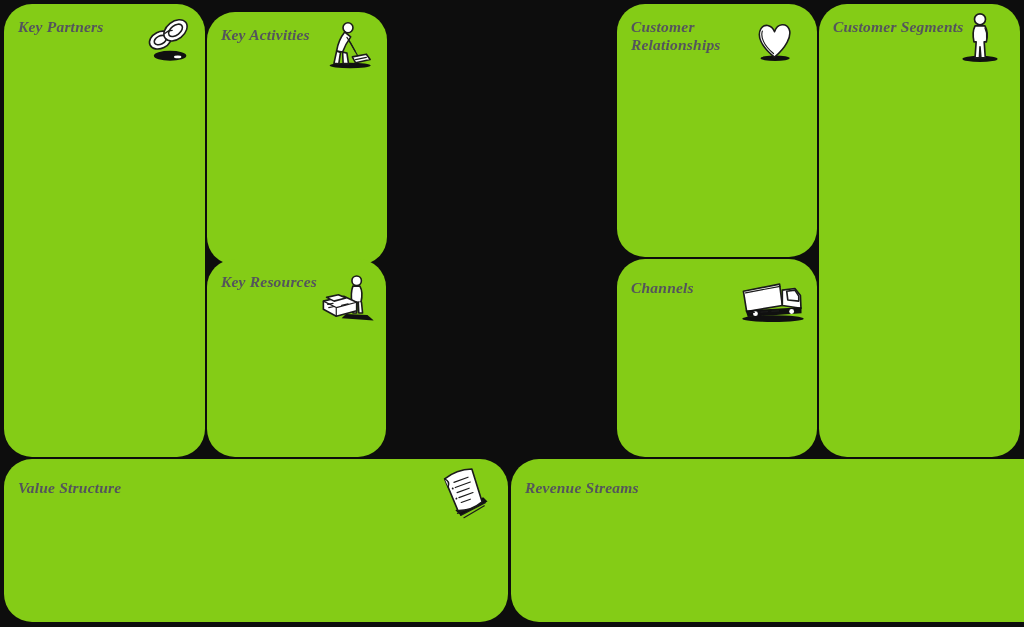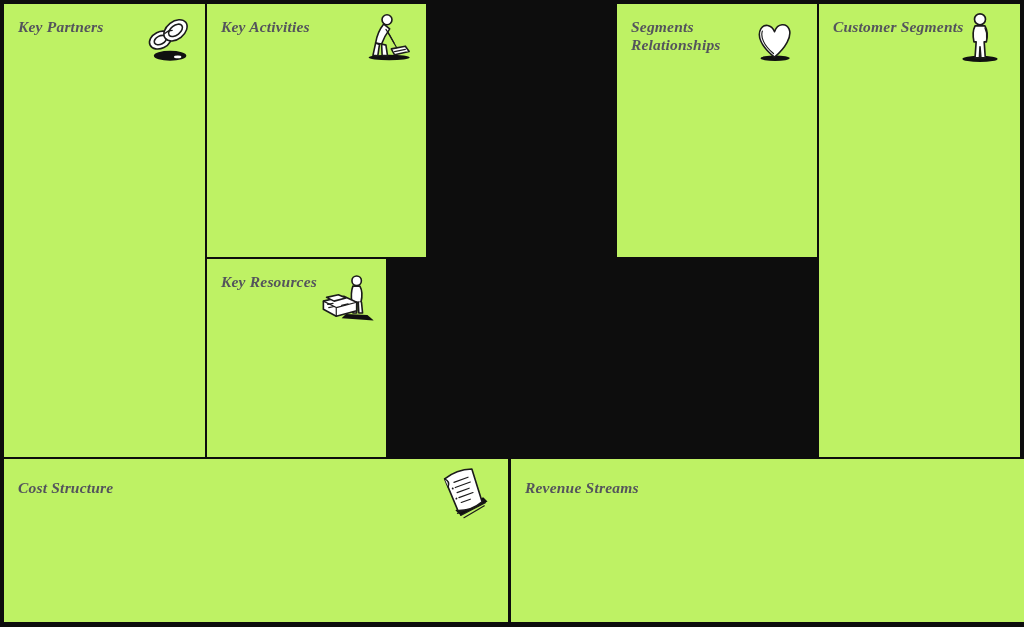--- a/index.html
+++ b/index.html
@@ -5,42 +5,43 @@
   html,body{margin:0;padding:0;background:#e8e8e8;}
   .canvas{
     position:relative;
     width:1024px;height:627px;
     background:#0d0d0d;
     font-family:"Liberation Serif","DejaVu Serif",serif;
     overflow:hidden;
   }
   .cell{
     position:absolute;
-    background:#bef264;
+    background:#84cc16;
     box-sizing:border-box;
+    border-radius:28px;
   }
   .cell-label{
     position:absolute;
     left:14px;top:14px;
     max-width:132px;
     font-size:15.5px;
     line-height:1.18;
     font-weight:bold;
     font-style:italic;
     color:#54545c;
     letter-spacing:.2px;
   }
   .cell-label.lower{top:20px;}
   .icon{
     position:absolute;
     display:block;
   }
   
   #cell-key-partners          {left:4px;  top:4px;   width:201px; height:453px;}
-  #cell-key-activities        {left:207px;top:4px;   width:219px; height:253px;text-align:right;}
+  #cell-key-activities        {left:207px;top:12px;   width:180px; height:253px;text-align:right;}
   #cell-key-resources         {left:207px;top:259px; width:179px; height:198px;}
   #cell-value-proposition     {left:412px;top:4px;   width:203px; height:453px;}
   #cell-customer-relationships{left:617px;top:4px;   width:200px; height:253px;}
   #cell-channels              {left:617px;top:259px; width:200px; height:198px;}
   #cell-customer-segments     {left:819px;top:4px;   width:201px; height:453px;}
   #cell-cost-structure        {left:4px;  top:459px; width:504px; height:163px;}
   #cell-revenue-streams       {left:511px;top:459px; width:596px; height:163px;}
   
   #icon-rings    {right:10px; top:9px;  width:52px;height:52px;}
   #icon-worker   {right:12px; top:5px;  width:54px;height:56px;}
@@ -91,21 +92,21 @@
         <path class="ink" d="M22 12 C18 17 15.5 23 14.5 29.5 L20 30.5 C22 25 25 20 27.5 16.5 Z"></path>
         <path class="ink-thin" d="M24 17 C27 21 29.5 25.5 31.5 29.5" stroke-width="1.5"></path>
         <path class="ink" d="M14.5 29.5 L12 41 L16.5 41.5 L18 31 Z"></path>
         <path class="ink" d="M20 30.5 L20.5 41 L25.5 41.5 L24 31.5 Z"></path>
       </svg>
     </span>
   </div>
 
 
   <div class="cell" id="cell-customer-relationships">
-    <div class="cell-label">Segments Relationships</div>
+    <div class="cell-label">Customer Relationships</div>
     <span class="icon" id="icon-heart">
       <svg viewBox="0 0 48 48">
         <ellipse class="solid" cx="25" cy="41.5" rx="14" ry="2.6"></ellipse>
         <path class="ink" d="M24.5 40.5 C11 30 7.5 19.5 11.5 13 C14.5 8.2 21.5 9 24.5 16 C27.5 7.5 36 7.8 38.5 13.5 C41.5 20.5 35 31.5 24.5 40.5 Z" stroke-width="1.7"></path>
         <path class="ink-thin" d="M23.5 37 C14 29 11 21 12.8 15.5"></path>
       </svg>
     </span>
   </div>
 
   <div class="cell" id="cell-customer-segments">
@@ -129,23 +130,39 @@
         <path class="ink" d="M32.5 13 C31 17 30.8 23 31.5 28 L40 28 C41.2 23 41 16.5 39 13 Z"></path>
         <path class="ink" d="M32.5 28 L32.5 38 L36 38 L36 29 M37.5 28 L38 38 L41.5 38 L40.5 28"></path>
         <path class="ink" d="M5 27 L24 22.5 L36 28 L36 36 L17 41 L5 34.5 Z"></path>
         <path class="ink-thin" d="M5 27 L17 33 L36 28 M17 33 L17 41" stroke-width="1.4"></path>
         <path class="ink" d="M8 23.5 L19 21 L26 24 L15 27 Z" stroke-width="1.3"></path>
         <path class="ink-thin" d="M9 30 l5 -1 M10 33 l5 -1 M22 31 l6 -1.5"></path>
       </svg>
     </span>
   </div>
 
+  <div class="cell" id="cell-channels">
+    <div class="cell-label lower">Channels</div>
+    <span class="icon" id="icon-truck">
+      <svg viewBox="0 0 62 48">
+        <ellipse class="solid" cx="31" cy="41" rx="28" ry="3"></ellipse>
+        <path class="ink" d="M4 16 L37 9.5 L39.5 29 L7 34.5 Z"></path>
+        <path class="ink-thin" d="M6 17.5 L37.5 11.5"></path>
+        <path class="ink" d="M39.5 15 L51 13.5 L56 20 L56.5 31.5 L39.5 29 Z"></path>
+        <path class="ink" d="M43.5 16 L51 15 L54.5 20.5 L54.5 25 L44.5 24 Z" stroke-width="1.2"></path>
+        <path class="solid" d="M6 33.5 L57 30.5 L57 36 L8 39.5 Z"></path>
+        <circle cx="15" cy="36.5" r="2.2" fill="#ffffff"></circle>
+        <circle cx="48" cy="34.5" r="2.2" fill="#ffffff"></circle>
+        <path class="ink-thin" d="M10 35.5 l4 -.3 M20 35 l6 -.4 M30 34.4 l6 -.4" stroke="#ffffff"></path>
+      </svg>
+    </span>
+  </div>
 
   <div class="cell" id="cell-cost-structure">
-    <div class="cell-label lower">Cost Structure</div>
+    <div class="cell-label lower">Value Structure</div>
     <span class="icon" id="icon-document">
       <svg viewBox="0 0 54 56">
         <path class="solid" d="M18 44 l26 -12 l4 4 l-25 13 z"></path>
         <path class="ink-thin" d="M20 47 l24 -12 M23 49 l23 -12 M26 51 l19 -11" stroke-width="2"></path>
         <g transform="rotate(-20 27 26)">
           <path class="ink" d="M13 9 Q26 4.5 40 9 L38.5 41 Q26 45.5 14.5 41 Z"></path>
           <path class="ink" d="M13 9 Q17 13 13.5 17" stroke-width="1.2"></path>
           <path class="ink-thin" d="M20 15 l14 0 M19.5 20 l15 0 M19.5 25 l12 0 M19.5 30 l14 0 M20 35 l9 0" stroke-width="1.6"></path>
           <circle cx="17" cy="20" r="0.9" fill="#1b1b1b"></circle>
           <circle cx="17" cy="30" r="0.9" fill="#1b1b1b"></circle>

